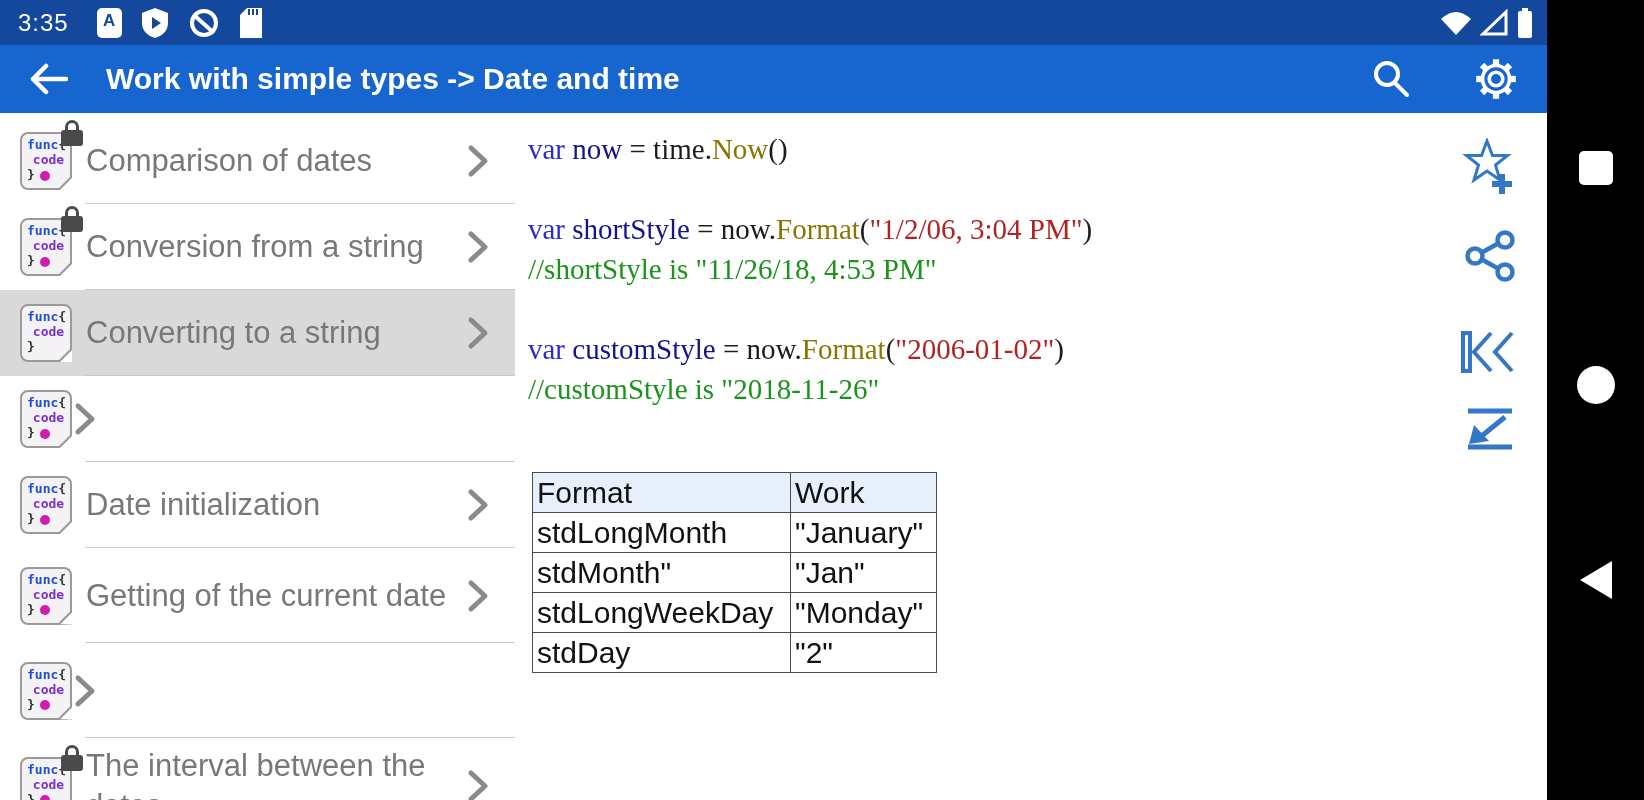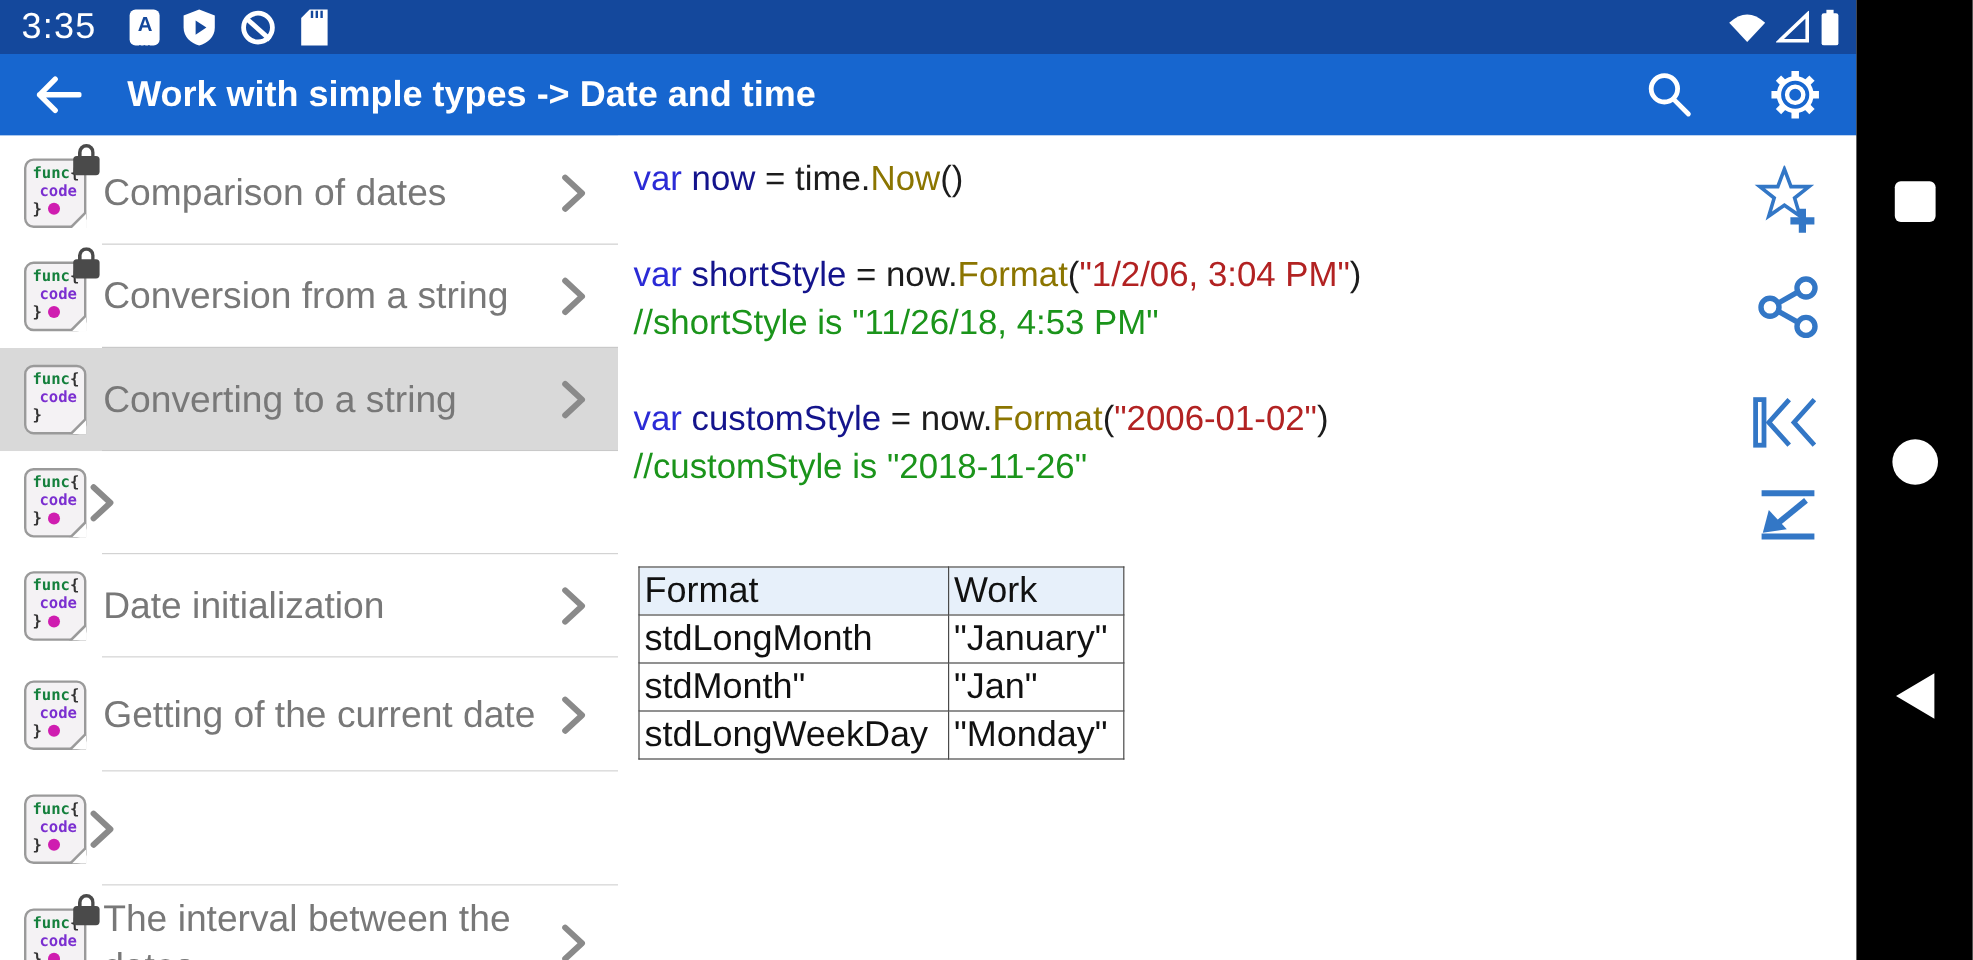--- a/index.html
+++ b/index.html
@@ -8,21 +8,21 @@
     position:relative; width:1644px; height:800px; overflow:hidden;
     font-family:"Liberation Sans", sans-serif; background:#fff; display:flex;
   }
   .main-col{ width:1547px; height:800px; display:flex; flex-direction:column; }
 
   
   .status-bar{
     height:45px; background:#14489C; display:flex; align-items:center;
     padding:0 14px 0 18px; color:#fff; flex-shrink:0;
   }
-  .sb-time{ font-size:30px; letter-spacing:1px; margin-right:28px; }
+  .sb-time{ font-size:24px; letter-spacing:1px; margin-right:28px; }
   .sb-left-icons{ display:flex; align-items:center; gap:19px; }
   .sb-spacer{ flex:1; }
   .sb-right-icons{ display:flex; align-items:center; gap:7px; }
   .app-chip{
     width:25px; height:30px; background:#fff; border-radius:5px;
     color:#14489C; font-weight:bold; font-size:17px; text-align:center; line-height:26px;
     position:relative;
   }
   .app-chip::after{ content:"..."; position:absolute; left:0; right:0; bottom:-2px; font-size:10px; letter-spacing:1px; line-height:6px; }
 
@@ -47,21 +47,21 @@
   .sb-item.double{ height:95px; }
   .sb-item.selected{ background:#D9D9D9; }
   .sb-item::after{
     content:""; position:absolute; left:85px; right:0; bottom:0; height:1px; background:#C9C9C9;
   }
   .doc-icon{
     width:52px; height:58px; background:#F4F2F4; border:2px solid #9A9A9A; border-radius:8px;
     position:relative; flex-shrink:0; padding:3px 0 0 5px;
   }
   .doc-icon .di-line{ display:block; font:bold 13px "DejaVu Sans Mono", monospace; line-height:15px; color:#333; }
-  .di-func{ color:#15803d; }
+  .di-func{ color:#1d4ed8; }
   .di-code{ color:#7B2FD0; display:block; text-align:center; font:bold 13px "DejaVu Sans Mono", monospace; line-height:15px; }
   .di-dot{ display:inline-block; width:10px; height:10px; border-radius:50%; background:#CF1DB0; margin-left:5px; vertical-align:middle; }
   .fold{
     position:absolute; right:-2px; bottom:-2px; width:15px; height:15px;
     background:#9A9A9A; clip-path:polygon(100% 0,0 100%,100% 100%);
   }
   .fold::before{
     content:""; position:absolute; left:3px; top:3px; right:0; bottom:0;
     background:#fff; clip-path:polygon(100% 0,0 100%,100% 100%);
   }
@@ -75,21 +75,21 @@
     background:#4A4A4A; border-radius:3px;
   }
   .sb-label{
     flex:1; margin-left:14px; font-size:31px; color:#787878; line-height:40px;
   }
   .chev{ margin:0 26px 0 2px; flex-shrink:0; }
 
   
   .content{ flex:1; position:relative; background:#fff; overflow:hidden; }
   .code-block{
-    margin:16px 0 16px 13px; font-family:Liberation Sans, sans-serif;
+    margin:16px 0 16px 13px; font-family:Liberation Serif, serif;
     font-size:29px; line-height:40px; white-space:pre;
   }
   .tok-keyword{ color:#2B2BD6; }
   .tok-variable{ color:#14148C; }
   .tok-plain{ color:#1C1C1C; }
   .tok-function{ color:#8B7500; }
   .tok-string{ color:#B22222; }
   .tok-comment{ color:#1B941B; }
 
   .fmt-table{
@@ -319,20 +319,24 @@
                 <td>stdLongMonth</td>
                 <td>"January"</td>
               </tr>
               <tr>
                 <td>stdMonth"</td>
                 <td>"Jan"</td>
               </tr>
               <tr>
                 <td>stdLongWeekDay</td>
                 <td>"Monday"</td>
+              </tr>
+              <tr>
+                <td>stdDay</td>
+                <td>"2"</td>
               </tr>
             </tbody>
         </table>
 
         <button class="action a1">
           <svg width="56" height="58" viewBox="0 0 56 58">
             <path d="M26 3 L31.5 17.5 L46.5 17.5 L34.5 27 L39 42 L26 33 L13 42 L17.5 27 L5.5 17.5 L20.5 17.5 Z" fill="none" stroke="#3377C6" stroke-width="3" stroke-linejoin="miter"></path>
             <g stroke="#3377C6" stroke-width="6">
                 <line x1="41" y1="36" x2="41" y2="56"></line>
                 <line x1="31" y1="46" x2="51" y2="46"></line>

